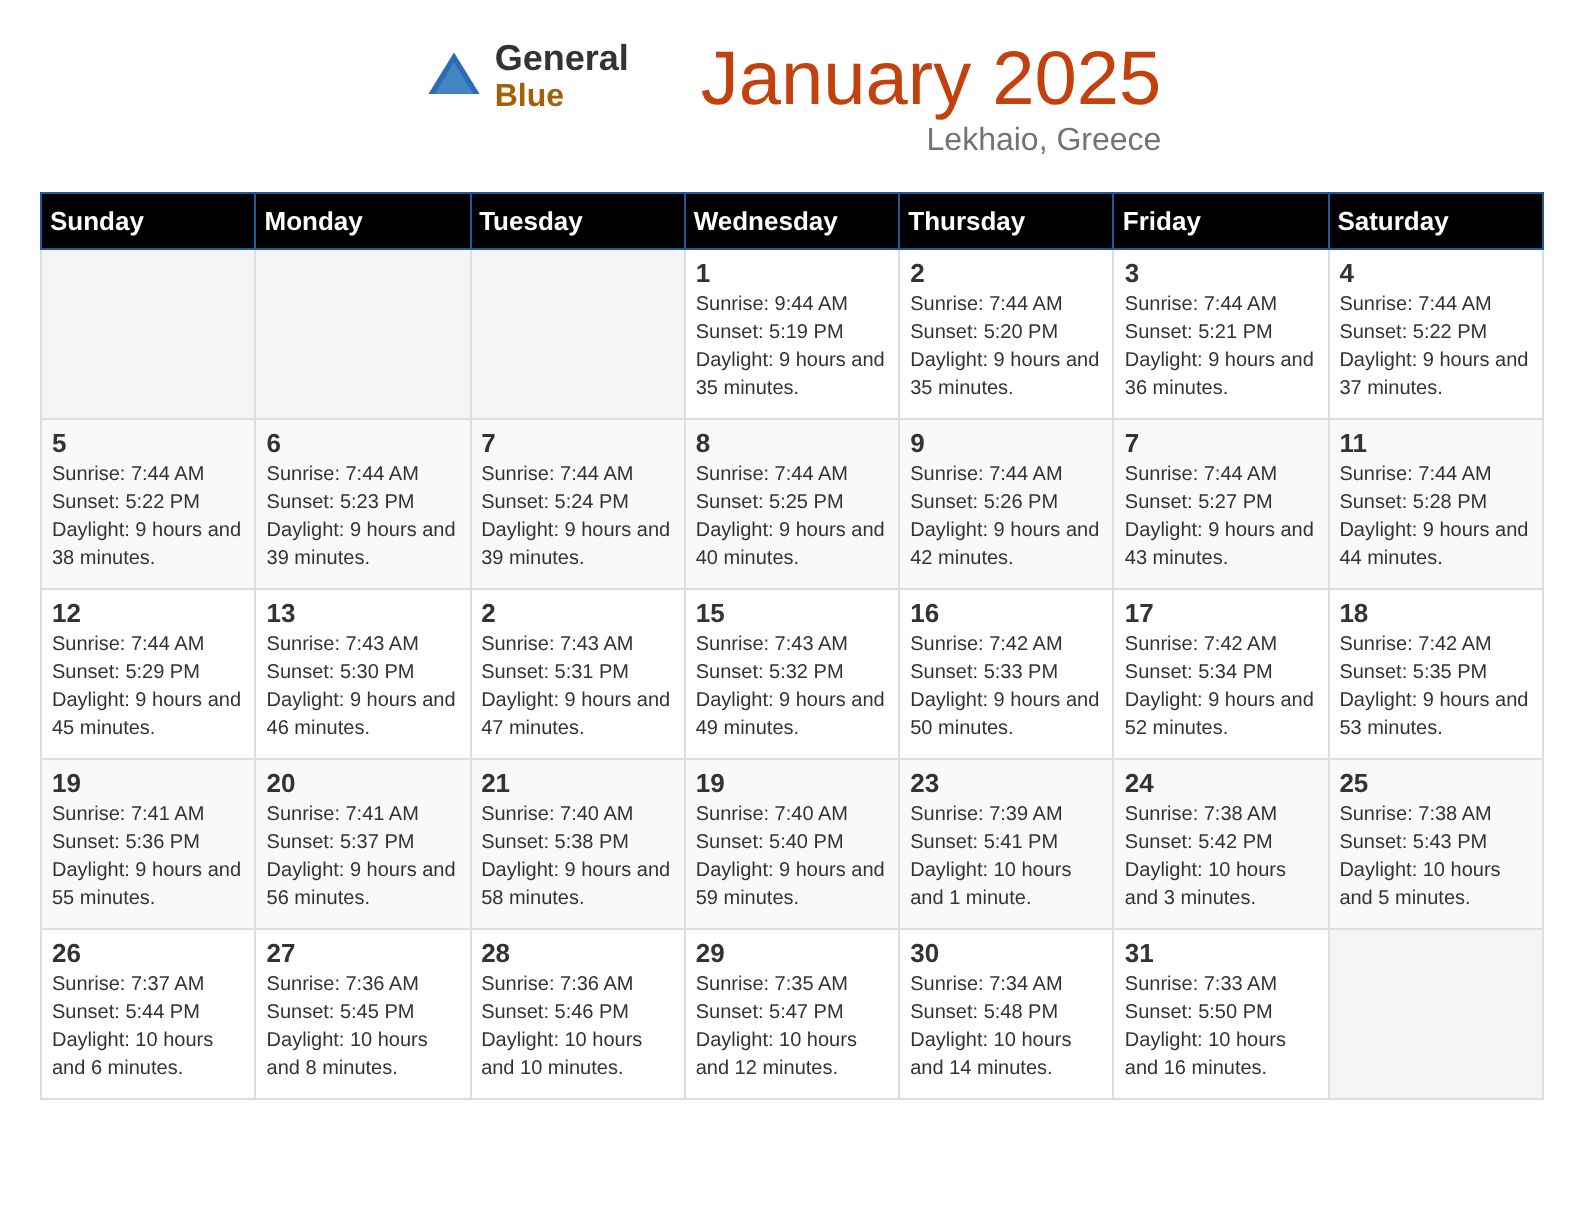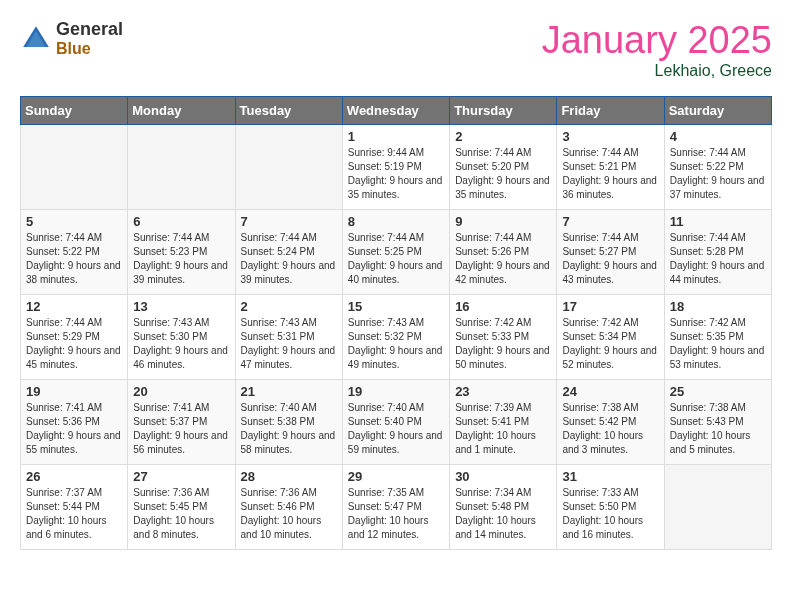--- a/index.html
+++ b/index.html
@@ -5,21 +5,21 @@
     * { box-sizing: border-box; margin: 0; padding: 0; }
     body {
       font-family: Arial, sans-serif;
       background: #fff;
       width: 792px;
       min-height: 612px;
       padding: 20px;
     }
     .header {
       display: flex;
-      justify-content: space-between;
+      justify-content: center;
       align-items: flex-start;
       margin-bottom: 16px;
     }
     .logo {
       display: flex;
       align-items: center;
       gap: 4px;
     }
     .logo-text {
       display: flex;
@@ -39,35 +39,35 @@
     .logo-icon {
       width: 32px;
       height: 32px;
     }
     .title-block {
       text-align: right;
     }
     .month-title {
       font-size: 38px;
       font-weight: 300;
-      color: #ec4899;
+      color: #c2410c;
       line-height: 1.1;
       margin-left: 36px;
     }
     .location {
       font-size: 16px;
-      color: #14532d;
+      color: #737373;
     }
     .calendar {
       width: 100%;
       border-collapse: collapse;
       border: 1px solid #ccc;
     }
     .calendar th {
-      background: #737373;
+      background: #000000;
       color: #fff;
       font-size: 13px;
       font-weight: bold;
       padding: 6px 4px;
       text-align: left;
       border: 1px solid #1e5a9a;
     }
     .calendar td {
       vertical-align: top;
       padding: 4px 5px;

